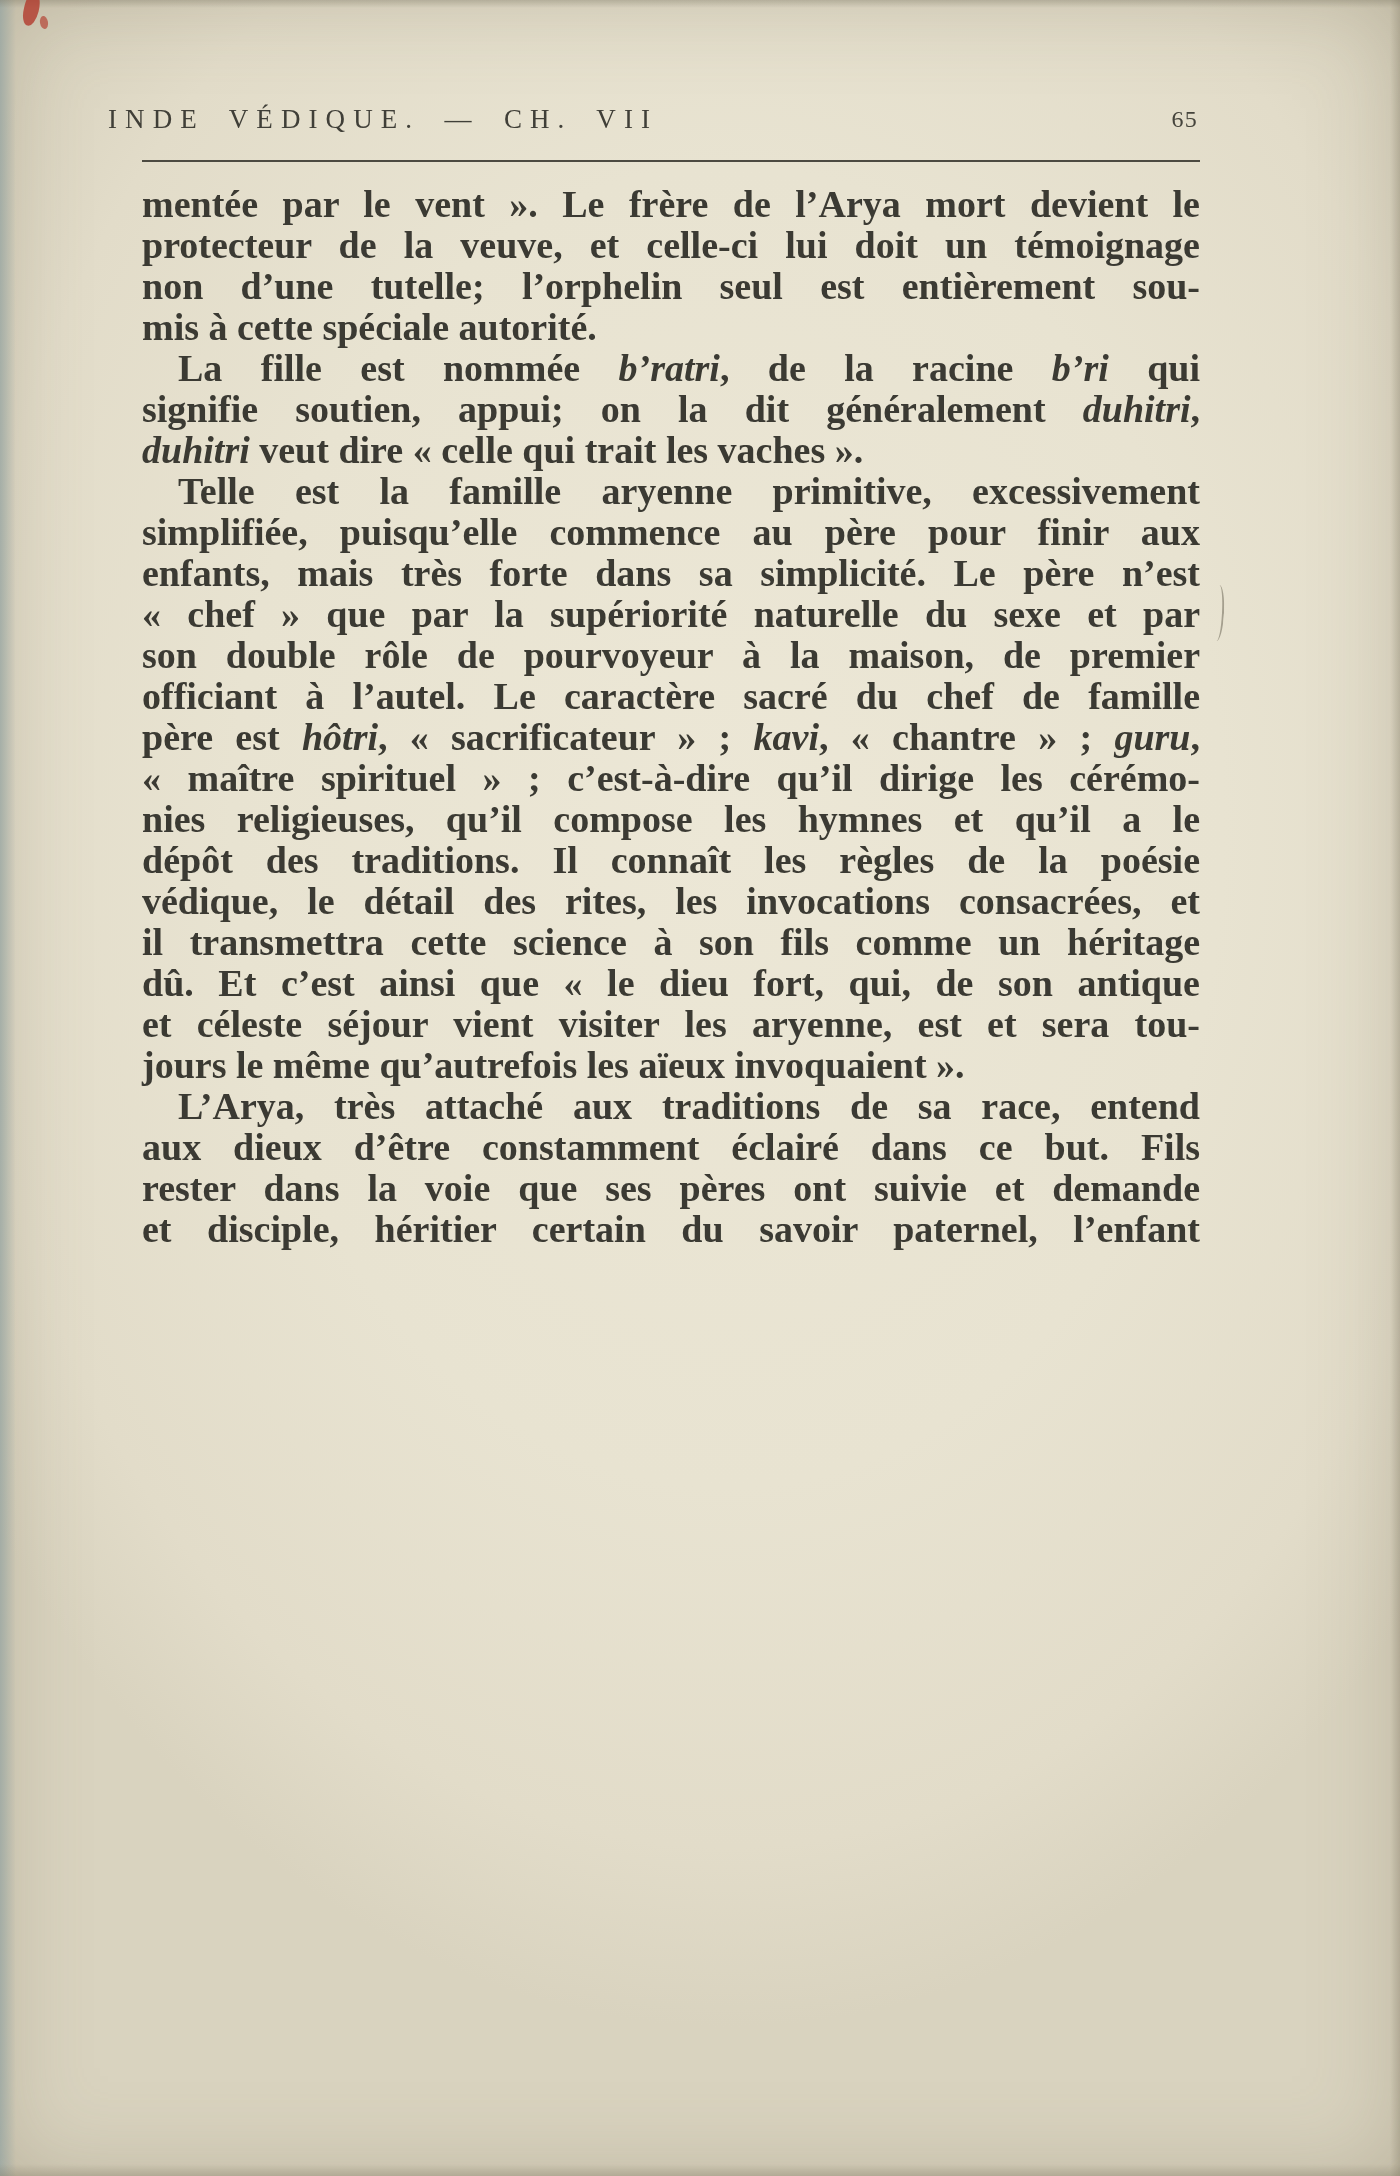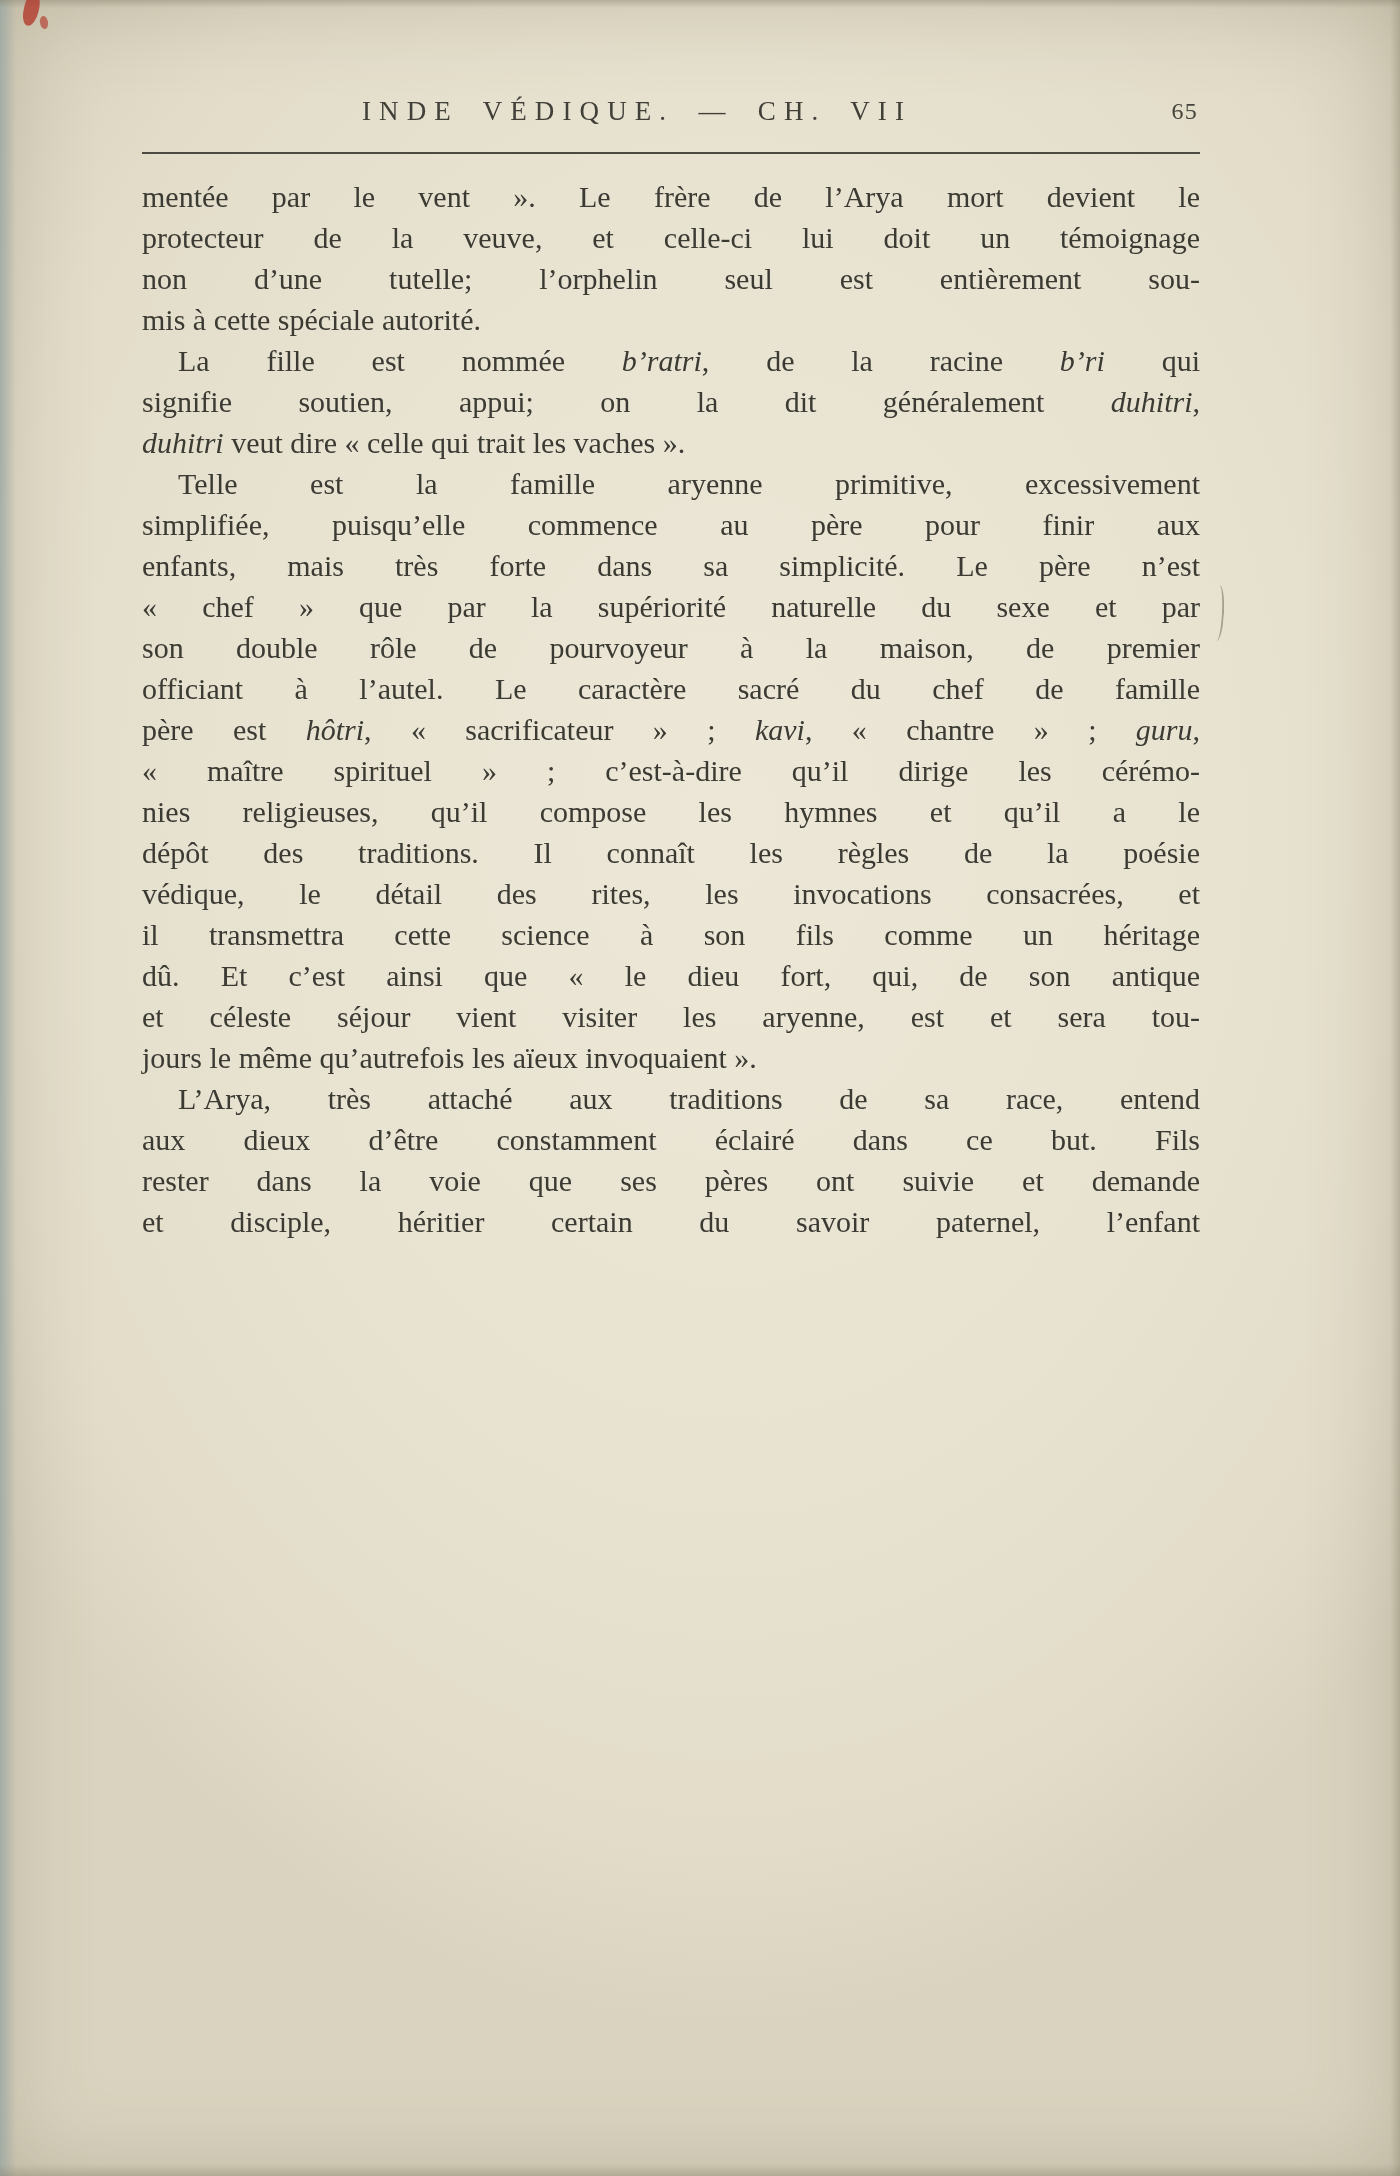--- a/index.html
+++ b/index.html
@@ -59,43 +59,45 @@
     position:absolute;
     left:142px; top:96px;
     width:1058px;
   }
   .header{
     position:relative;
     height:40px;
   }
   .running-title{
     display:block;
-    text-align:center;
+    text-align:left;
     font-size:27px;
     letter-spacing:.30em;
     word-spacing:.35em;
     color:#403f38;
     transform:translateX(-34px);
+    margin-top:8px;
   }
   .page-num{
     position:absolute; right:2px; top:2px;
     font-size:24px;
     letter-spacing:.05em;
     color:#45443c;
   }
   .rule{
     margin-top:16px;
     height:2px;
     background:#4c4a41;
   }
   .body-text{
     margin-top:22px;
-    font-size:30px;
+    font-size:38px;
     line-height:41px;
     color:#3b3a33;
+    font-weight:bold;
   }
   .para{margin:0;}
   .line{
     text-align:justify;
     text-align-last:justify;
     white-space:normal;
   }
   .line.last{
     text-align-last:left;
   }

